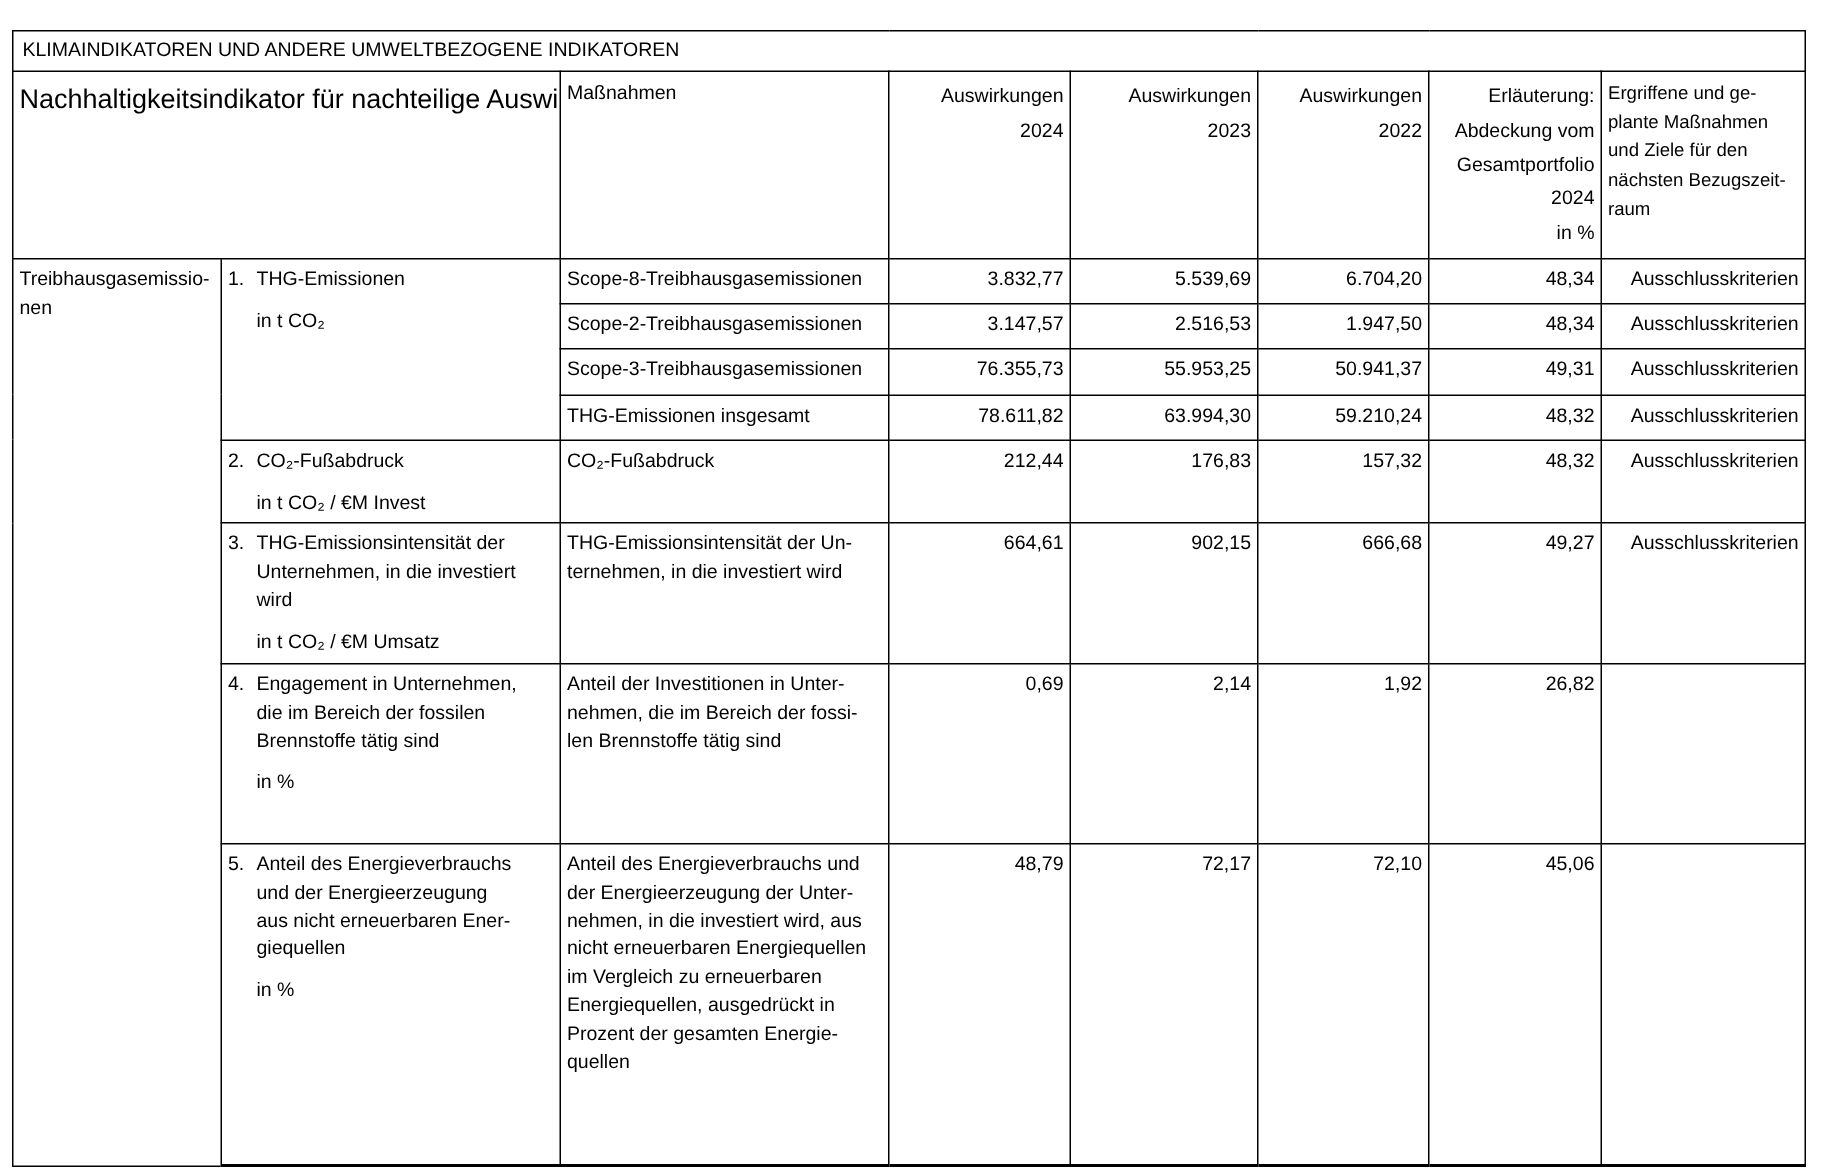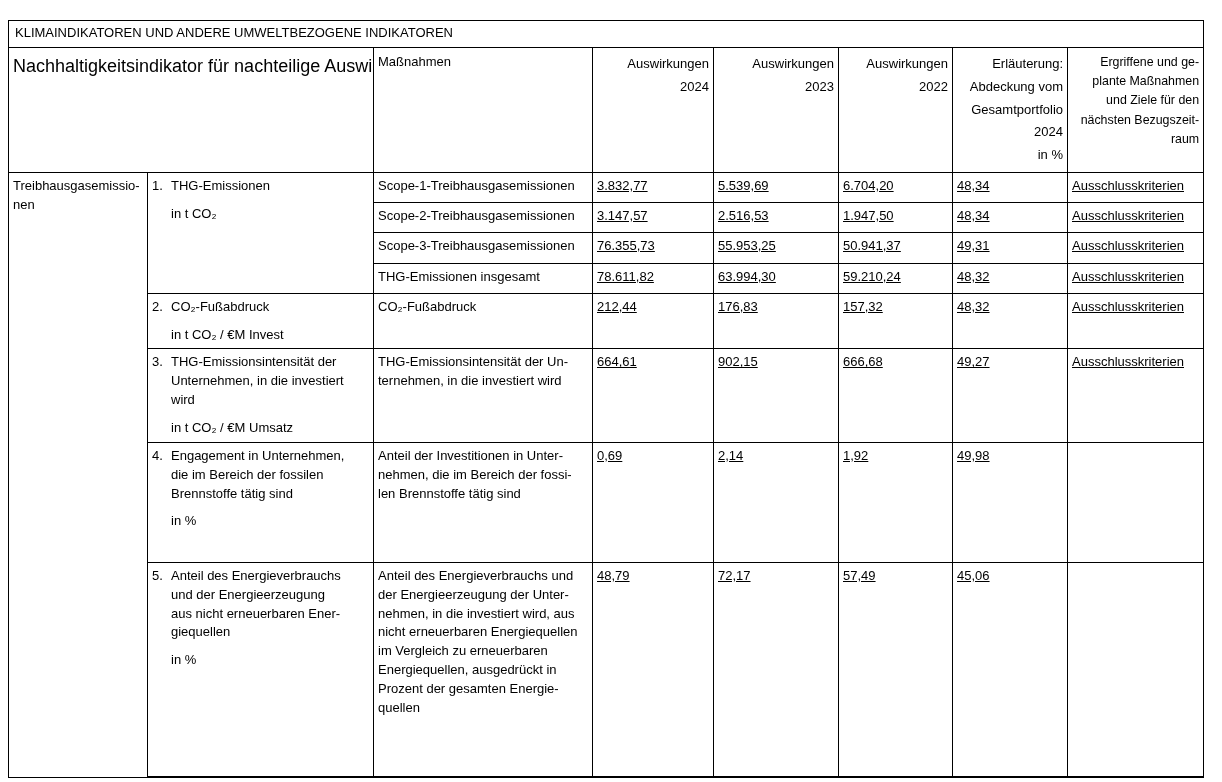--- a/index.html
+++ b/index.html
@@ -25,24 +25,24 @@
     vertical-align: top;
     padding: 4px 4px;
     overflow: hidden;
   }
   .pre { white-space: pre-line; }
   tr.title-row td { padding: 3px 6px 2px 6px; }
   tr.header-row td { padding: 5px 4px; }
   .hdr-ind { white-space: nowrap; font-size: 18px; }
   .hdr-years { line-height: 1.75; text-align: right; }
   .hdr-expl  { line-height: 1.75; text-align: right; }
-  .hdr-meas  { line-height: 1.55; text-align: right; font-size: 12.4px; }
+  .hdr-meas  { line-height: 1.55; text-align: left; font-size: 12.4px; }
   .group-cell { padding: 5px 4px; }
   .measure-cell { padding: 5px 4px; }
-  .val { text-align: left; padding-top: 6px; text-decoration: underline; }
+  .val { text-align: right; padding-top: 6px; }
   .ind { display: flex; }
   .ind-num { flex: 0 0 19px; }
   .ind-body { flex: 1 1 auto; }
   .ind-unit { margin-top: 9px; }
   tr.last-row td { border-bottom: 2px solid #000000; }
 </style>
 </head>
 <body>
 
 <table class="klima">
@@ -88,21 +88,21 @@
 nen</td>
     <td rowspan="4">
       <div class="ind">
         <span class="ind-num">1.</span>
         <div class="ind-body">
           <div class="pre">THG-Emissionen</div>
           <div class="ind-unit pre">in t CO₂</div>
         </div>
       </div>
     </td>
-    <td class="measure-cell pre">Scope-1-Treibhausgasemissionen</td>
+    <td class="measure-cell pre">Scope-8-Treibhausgasemissionen</td>
     <td class="val">3.832,77</td>
     <td class="val">5.539,69</td>
     <td class="val">6.704,20</td>
     <td class="val">48,34</td>
     <td class="val">Ausschlusskriterien</td>
   </tr>
 
   <tr style="height:30px">
     <td class="measure-cell pre">Scope-2-Treibhausgasemissionen</td>
     <td class="val">3.147,57</td>
@@ -180,21 +180,21 @@
           <div class="ind-unit pre">in %</div>
         </div>
       </div>
     </td>
     <td class="measure-cell pre">Anteil der Investitionen in Unter-
 nehmen, die im Bereich der fossi-
 len Brennstoffe tätig sind</td>
     <td class="val">0,69</td>
     <td class="val">2,14</td>
     <td class="val">1,92</td>
-    <td class="val">49,98</td>
+    <td class="val">26,82</td>
     <td class="val"></td>
   </tr>
 
   <tr class="last-row" style="height:215px">
     <td>
       <div class="ind">
         <span class="ind-num">5.</span>
         <div class="ind-body">
           <div class="pre">Anteil des Energieverbrauchs
 und der Energieerzeugung
@@ -207,18 +207,18 @@
     <td class="measure-cell pre">Anteil des Energieverbrauchs und
 der Energieerzeugung der Unter-
 nehmen, in die investiert wird, aus
 nicht erneuerbaren Energiequellen
 im Vergleich zu erneuerbaren
 Energiequellen, ausgedrückt in
 Prozent der gesamten Energie-
 quellen</td>
     <td class="val">48,79</td>
     <td class="val">72,17</td>
-    <td class="val">57,49</td>
+    <td class="val">72,10</td>
     <td class="val">45,06</td>
     <td class="val"></td>
   </tr>
 </tbody>
   </table>
 
 </body></html>

